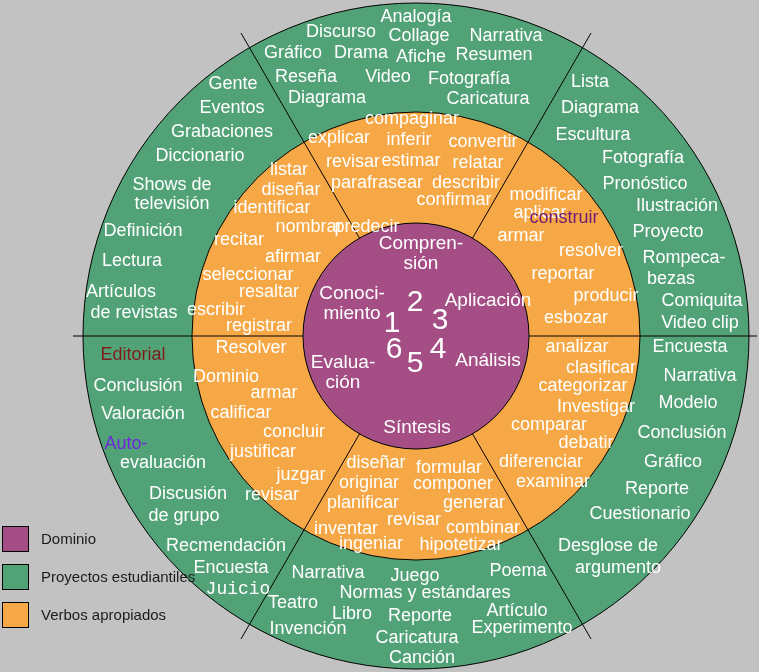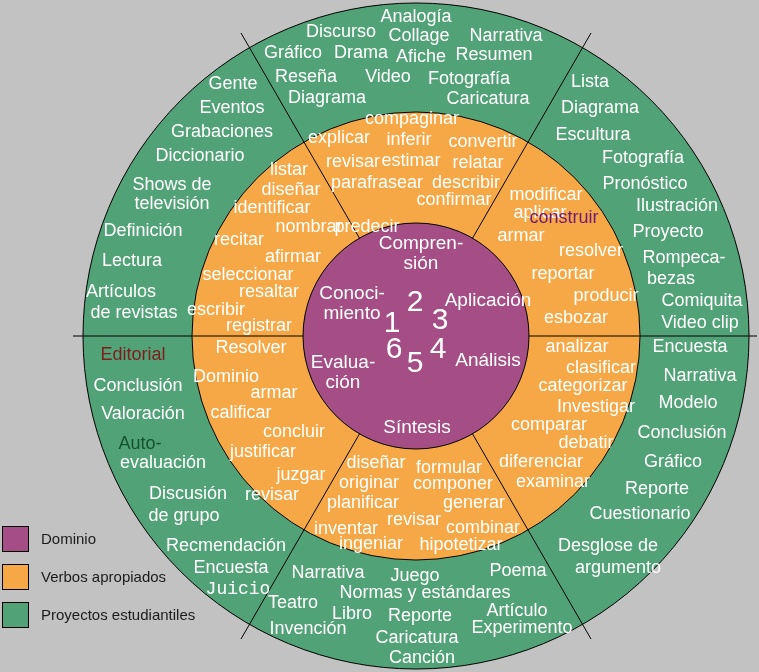--- a/index.html
+++ b/index.html
@@ -52,21 +52,21 @@
       <span class="lbl project" style="left: 200px; top: 156px; color: rgb(255, 255, 255);">Diccionario</span>
       <span class="lbl project" style="left: 172px; top: 194px; color: rgb(255, 255, 255);">Shows de
 televisión</span>
       <span class="lbl project" style="left: 143px; top: 231px; color: rgb(255, 255, 255);">Definición</span>
       <span class="lbl project" style="left: 132px; top: 261px; color: rgb(255, 255, 255);">Lectura</span>
       <span class="lbl project" style="left: 121px; top: 292px; color: rgb(255, 255, 255);">Artículos</span>
       <span class="lbl project" style="left: 134px; top: 313px; color: rgb(255, 255, 255);">de revistas</span>
       <span class="lbl project" style="left: 133px; top: 355px; color: #7f1d1d;">Editorial</span>
       <span class="lbl project" style="left: 138px; top: 386px; color: rgb(255, 255, 255);">Conclusión</span>
       <span class="lbl project" style="left: 143px; top: 414px; color: rgb(255, 255, 255);">Valoración</span>
-      <span class="lbl project" style="left: 140px; top: 444px; color: #14532d; text-align: right;">Auto-</span>
+      <span class="lbl project" style="left: 126px; top: 444px; color: #6d28d9; text-align: right;">Auto-</span>
       <span class="lbl project" style="left: 163px; top: 463px; color: rgb(255, 255, 255);">evaluación</span>
       <span class="lbl project" style="left: 188px; top: 494px; color: rgb(255, 255, 255);">Discusión</span>
       <span class="lbl project" style="left: 184px; top: 516px; color: rgb(255, 255, 255);">de grupo</span>
       <span class="lbl project" style="left: 226px; top: 546px; color: rgb(255, 255, 255);">Recmendación</span>
       <span class="lbl project" style="left: 231px; top: 568px; color: rgb(255, 255, 255);">Encuesta</span>
       <span class="lbl project" style="left: 238px; top: 590px; color: rgb(255, 255, 255); font-family: Liberation Mono, monospace;">Juicio</span>
       <span class="lbl project" style="left: 328px; top: 573px; color: rgb(255, 255, 255);">Narrativa</span>
       <span class="lbl project" style="left: 415px; top: 576px; color: rgb(255, 255, 255);">Juego</span>
       <span class="lbl project" style="left: 518px; top: 571px; color: rgb(255, 255, 255);">Poema</span>
       <span class="lbl project" style="left: 293px; top: 603px; color: rgb(255, 255, 255);">Teatro</span>
@@ -170,22 +170,22 @@
       <span class="lbl num" style="left: 415px; top: 362px; color: rgb(255, 255, 255);">5</span>
       <span class="lbl num" style="left: 394px; top: 348px; color: rgb(255, 255, 255);">6</span>
     </div>
 
   <div class="legend">
     <div class="legend-row">
       <div class="legend-swatch" style="background: rgb(164, 78, 133);"></div>
       <span class="legend-label">Dominio</span>
     </div>
     <div class="legend-row">
+      <div class="legend-swatch" style="background: rgb(82, 162, 119);"></div>
+      <span class="legend-label">Proyectos estudiantiles</span>
+    </div>
+    <div class="legend-row">
       <div class="legend-swatch" style="background: rgb(245, 168, 69);"></div>
       <span class="legend-label">Verbos apropiados</span>
-    </div>
-    <div class="legend-row">
-      <div class="legend-swatch" style="background: rgb(82, 162, 119);"></div>
-      <span class="legend-label">Proyectos estudiantiles</span>
     </div>
   </div>
 
 </div>
 
 </body></html>

